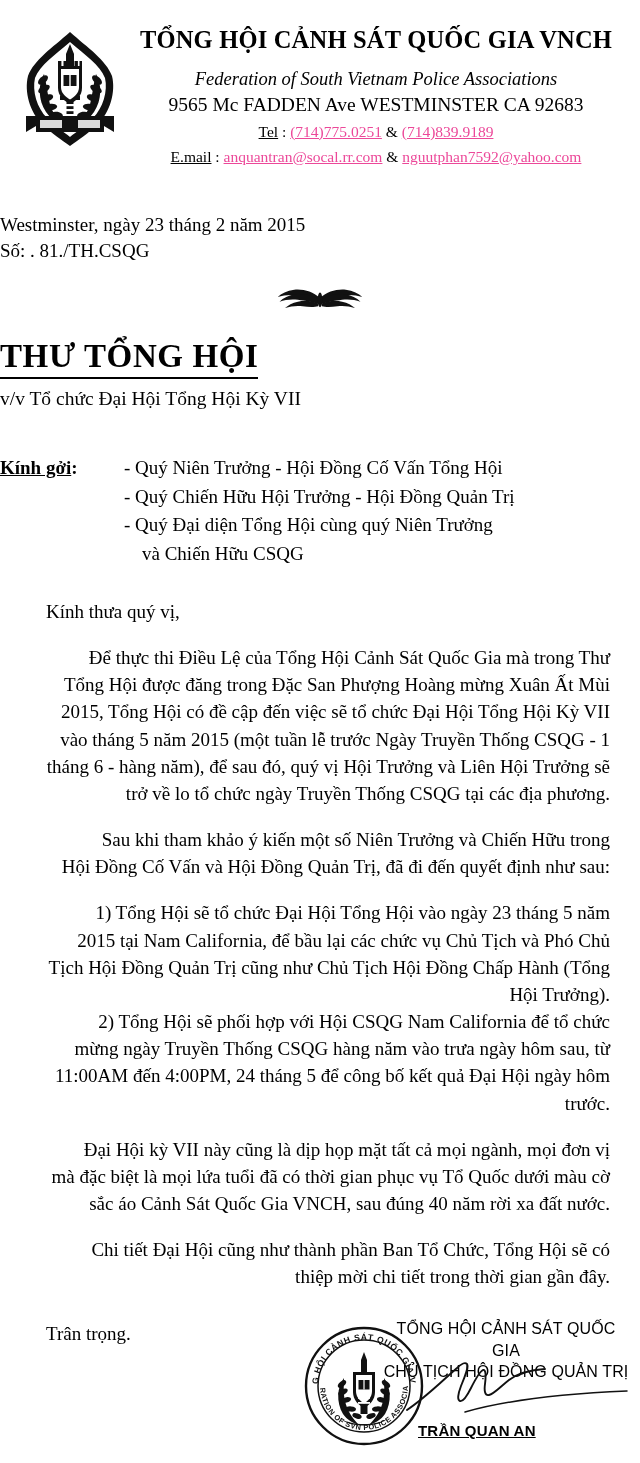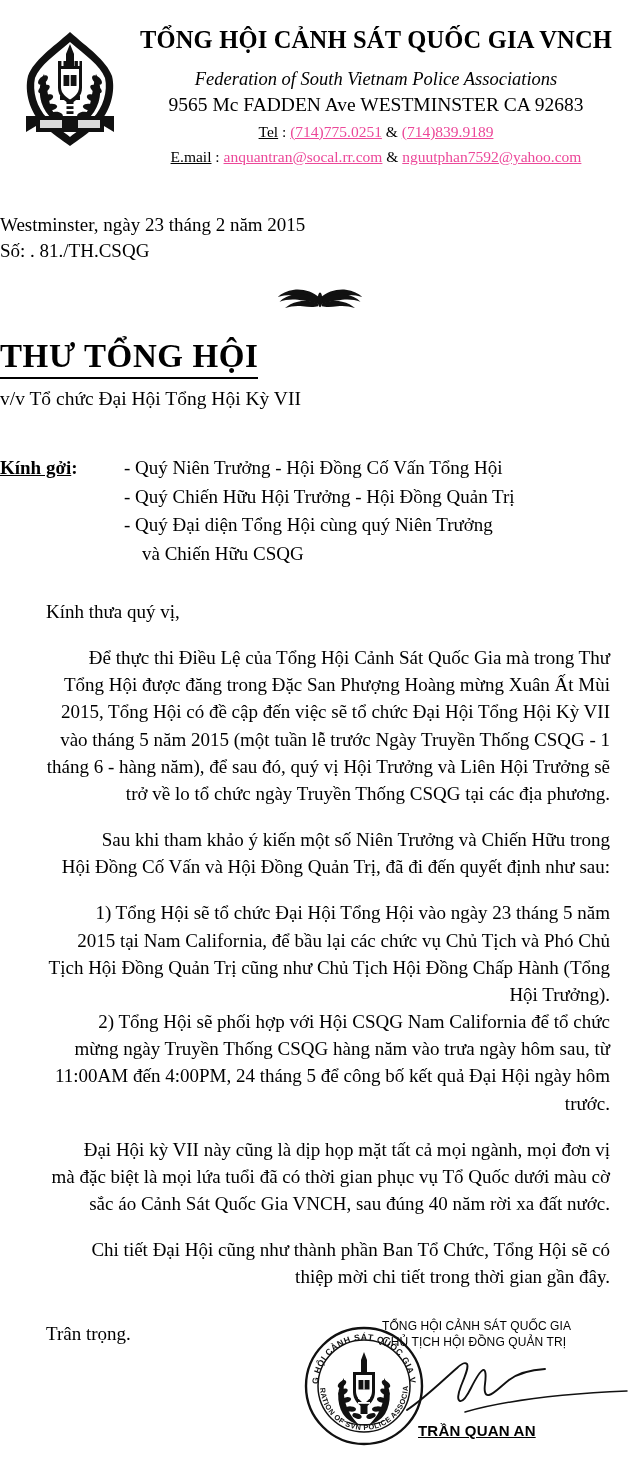--- a/index.html
+++ b/index.html
@@ -145,21 +145,22 @@
     left: 300px;
     top: 1318px;
     width: 330px;
     height: 140px;
   }
   .sig-heading {
     position: absolute;
     left: 82px;
     top: 0px;
     width: 248px;
-    font-size: 12px;
+    text-align: center;
+    font-size: 16px;
     line-height: 1.35;
     font-family: "Liberation Sans", sans-serif;
     letter-spacing: .1px;
   }
   .seal {
     position: absolute;
     left: 0px;
     top: 4px;
     width: 128px;
     height: 128px;

